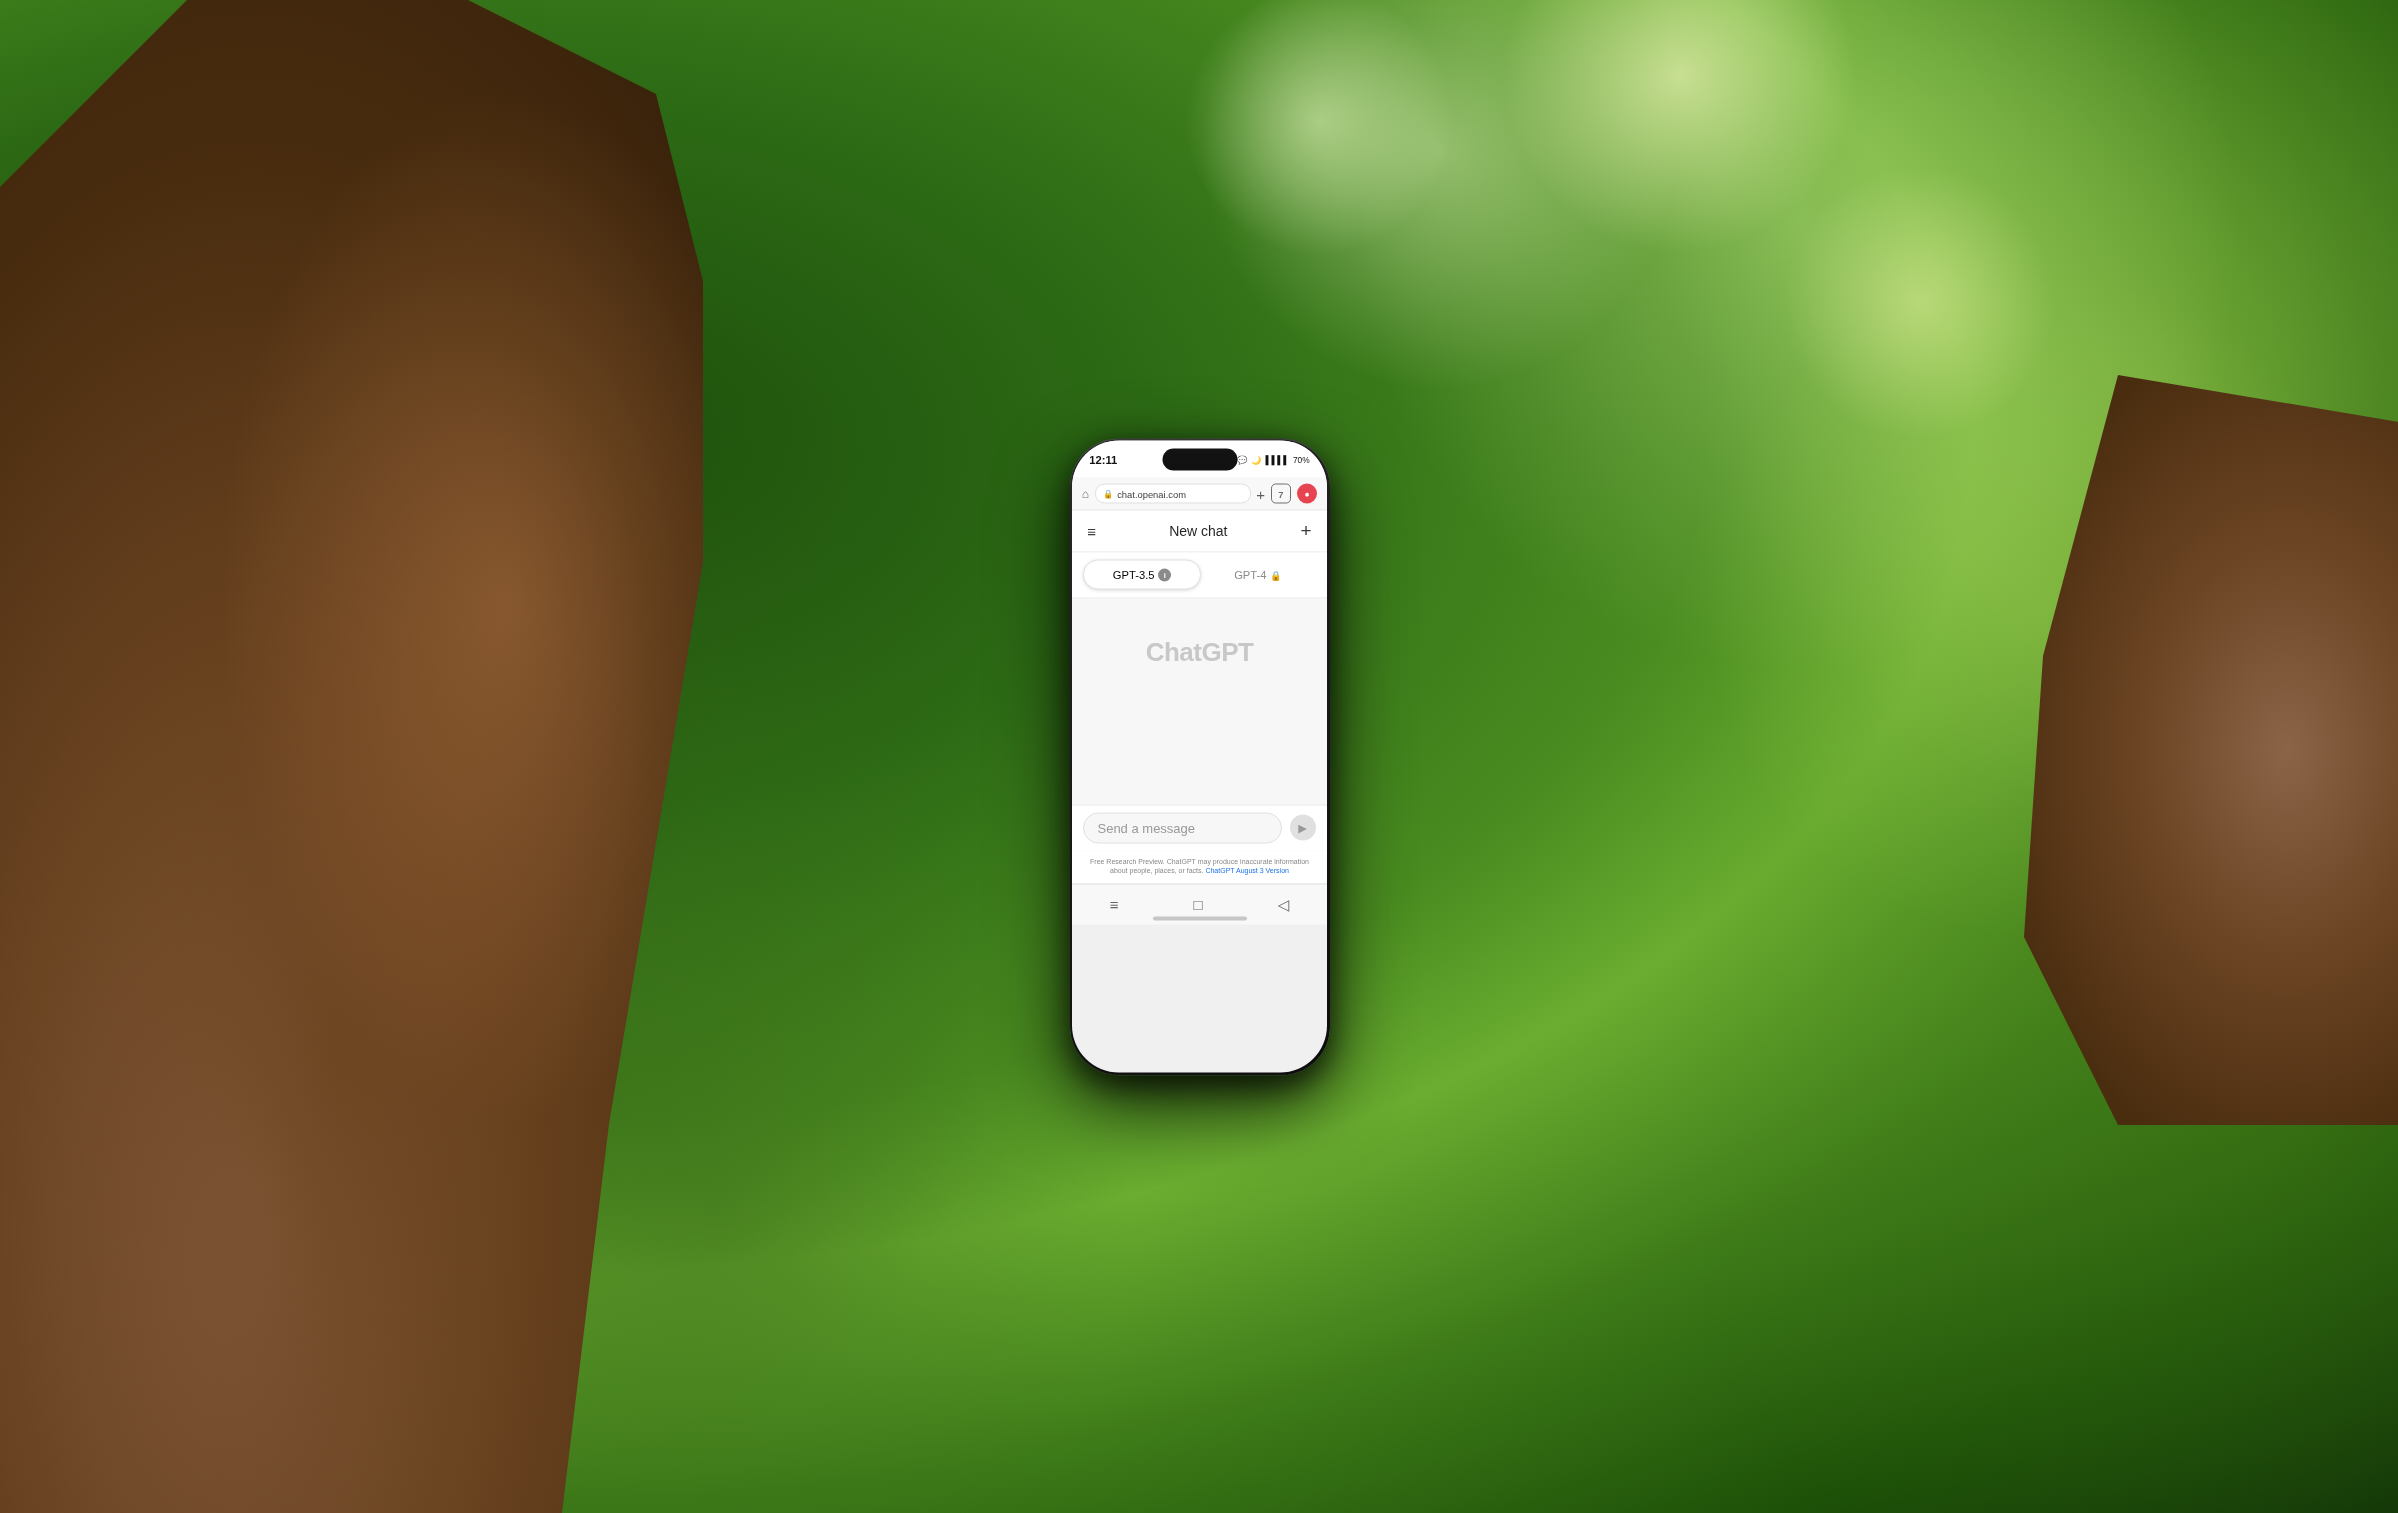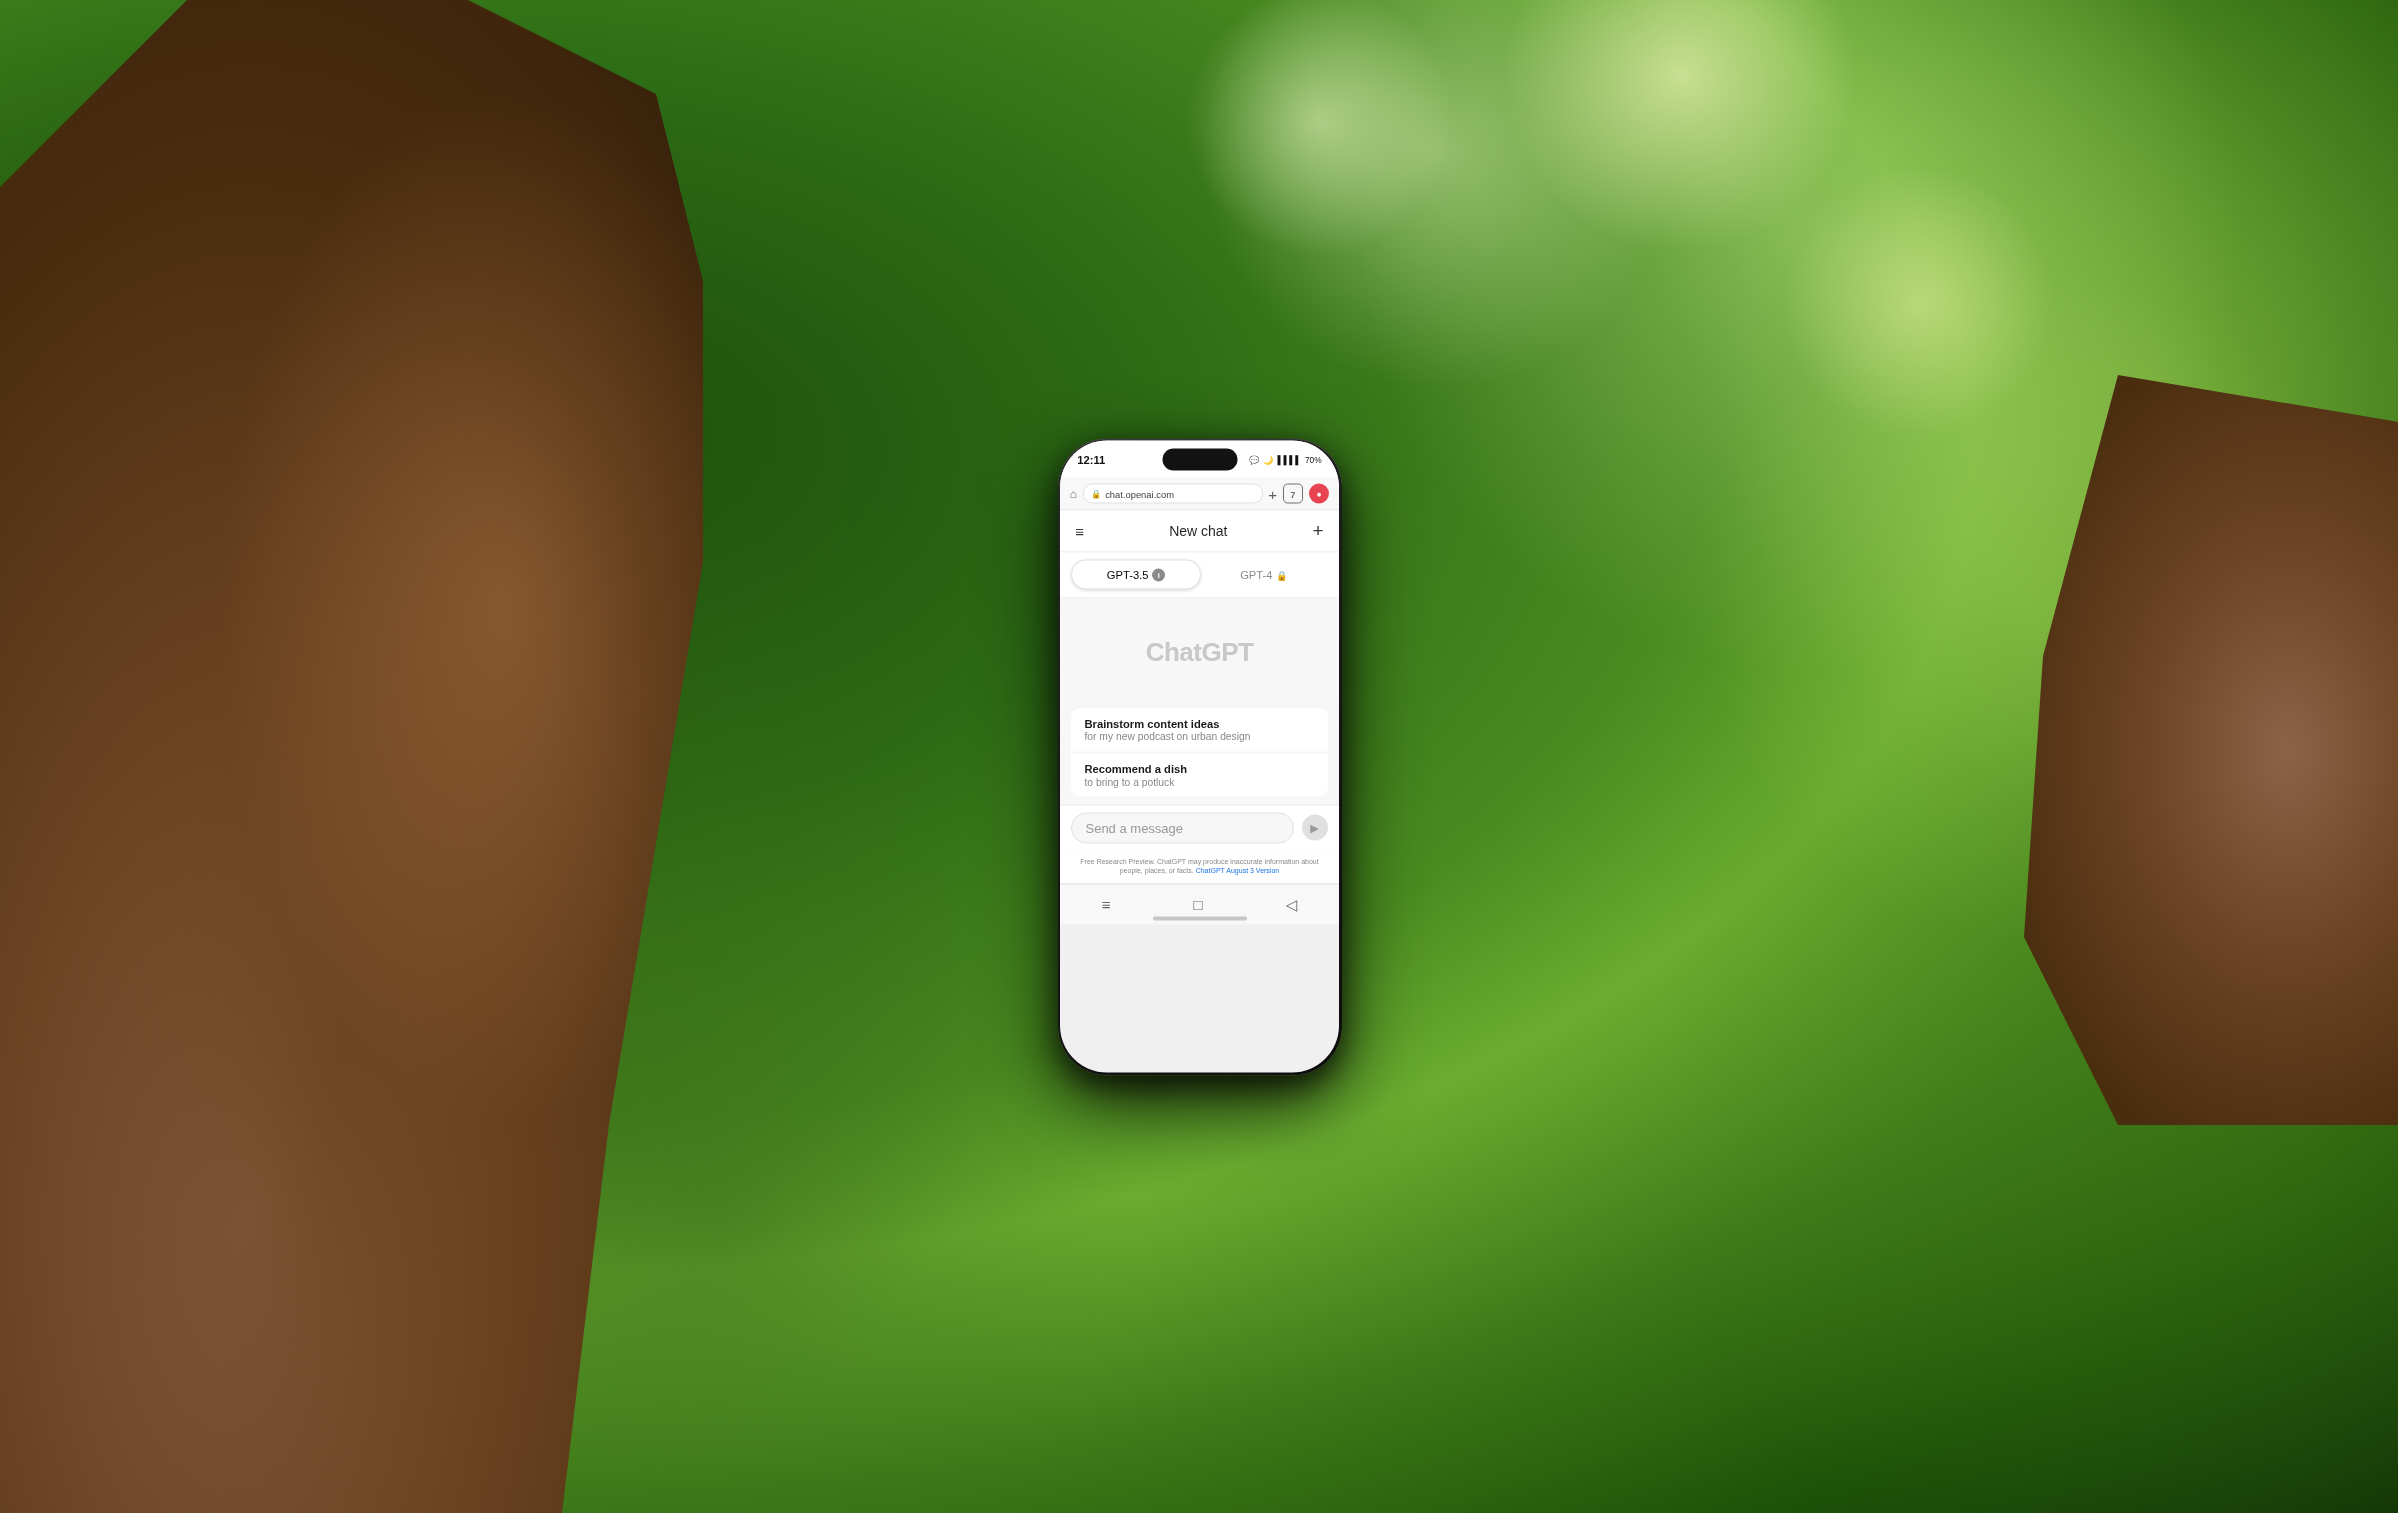--- a/index.html
+++ b/index.html
@@ -79,21 +79,21 @@
     
     .phone-wrapper {
       position: absolute;
       left: 50%;
       top: 50%;
       transform: translate(-50%, -50%);
       z-index: 10;
     }
 
     .phone-outer {
-      width: 284px;
+      width: 260px;
       height: 637px;
       background: linear-gradient(145deg, #2a2a2a 0%, #1a1a1a 40%, #0d0d0d 100%);
       border-radius: 49px;
       padding: 2.8px;
       box-shadow:
         0 28px 75px rgba(0,0,0,0.8),
         0 9.4px 28px rgba(0,0,0,0.6),
         inset 0 0.9px 0 rgba(255,255,255,0.15),
         inset 0 -0.9px 0 rgba(255,255,255,0.05);
       position: relative;
@@ -484,30 +484,20 @@
         </div>
         <div class="model-tab inactive">
           <span>GPT-4</span>
           <span class="lock-badge">🔒</span>
         </div>
       </div>
 
       <div class="chat-area">
         <div class="chatgpt-logo-text">ChatGPT</div>
 
-        <div class="suggestions">
-          <div class="suggestion-card">
-            <div class="suggestion-title">Brainstorm content ideas</div>
-            <div class="suggestion-sub">for my new podcast on urban design</div>
-          </div>
-          <div class="suggestion-card">
-            <div class="suggestion-title">Recommend a dish</div>
-            <div class="suggestion-sub">to bring to a potluck</div>
-          </div>
-        </div>
       </div>
 
       <div class="input-area">
         <div class="message-input">
           <span>Send a message</span>
         </div>
         <div class="send-btn">
           <span>▶</span>
         </div>
       </div>

